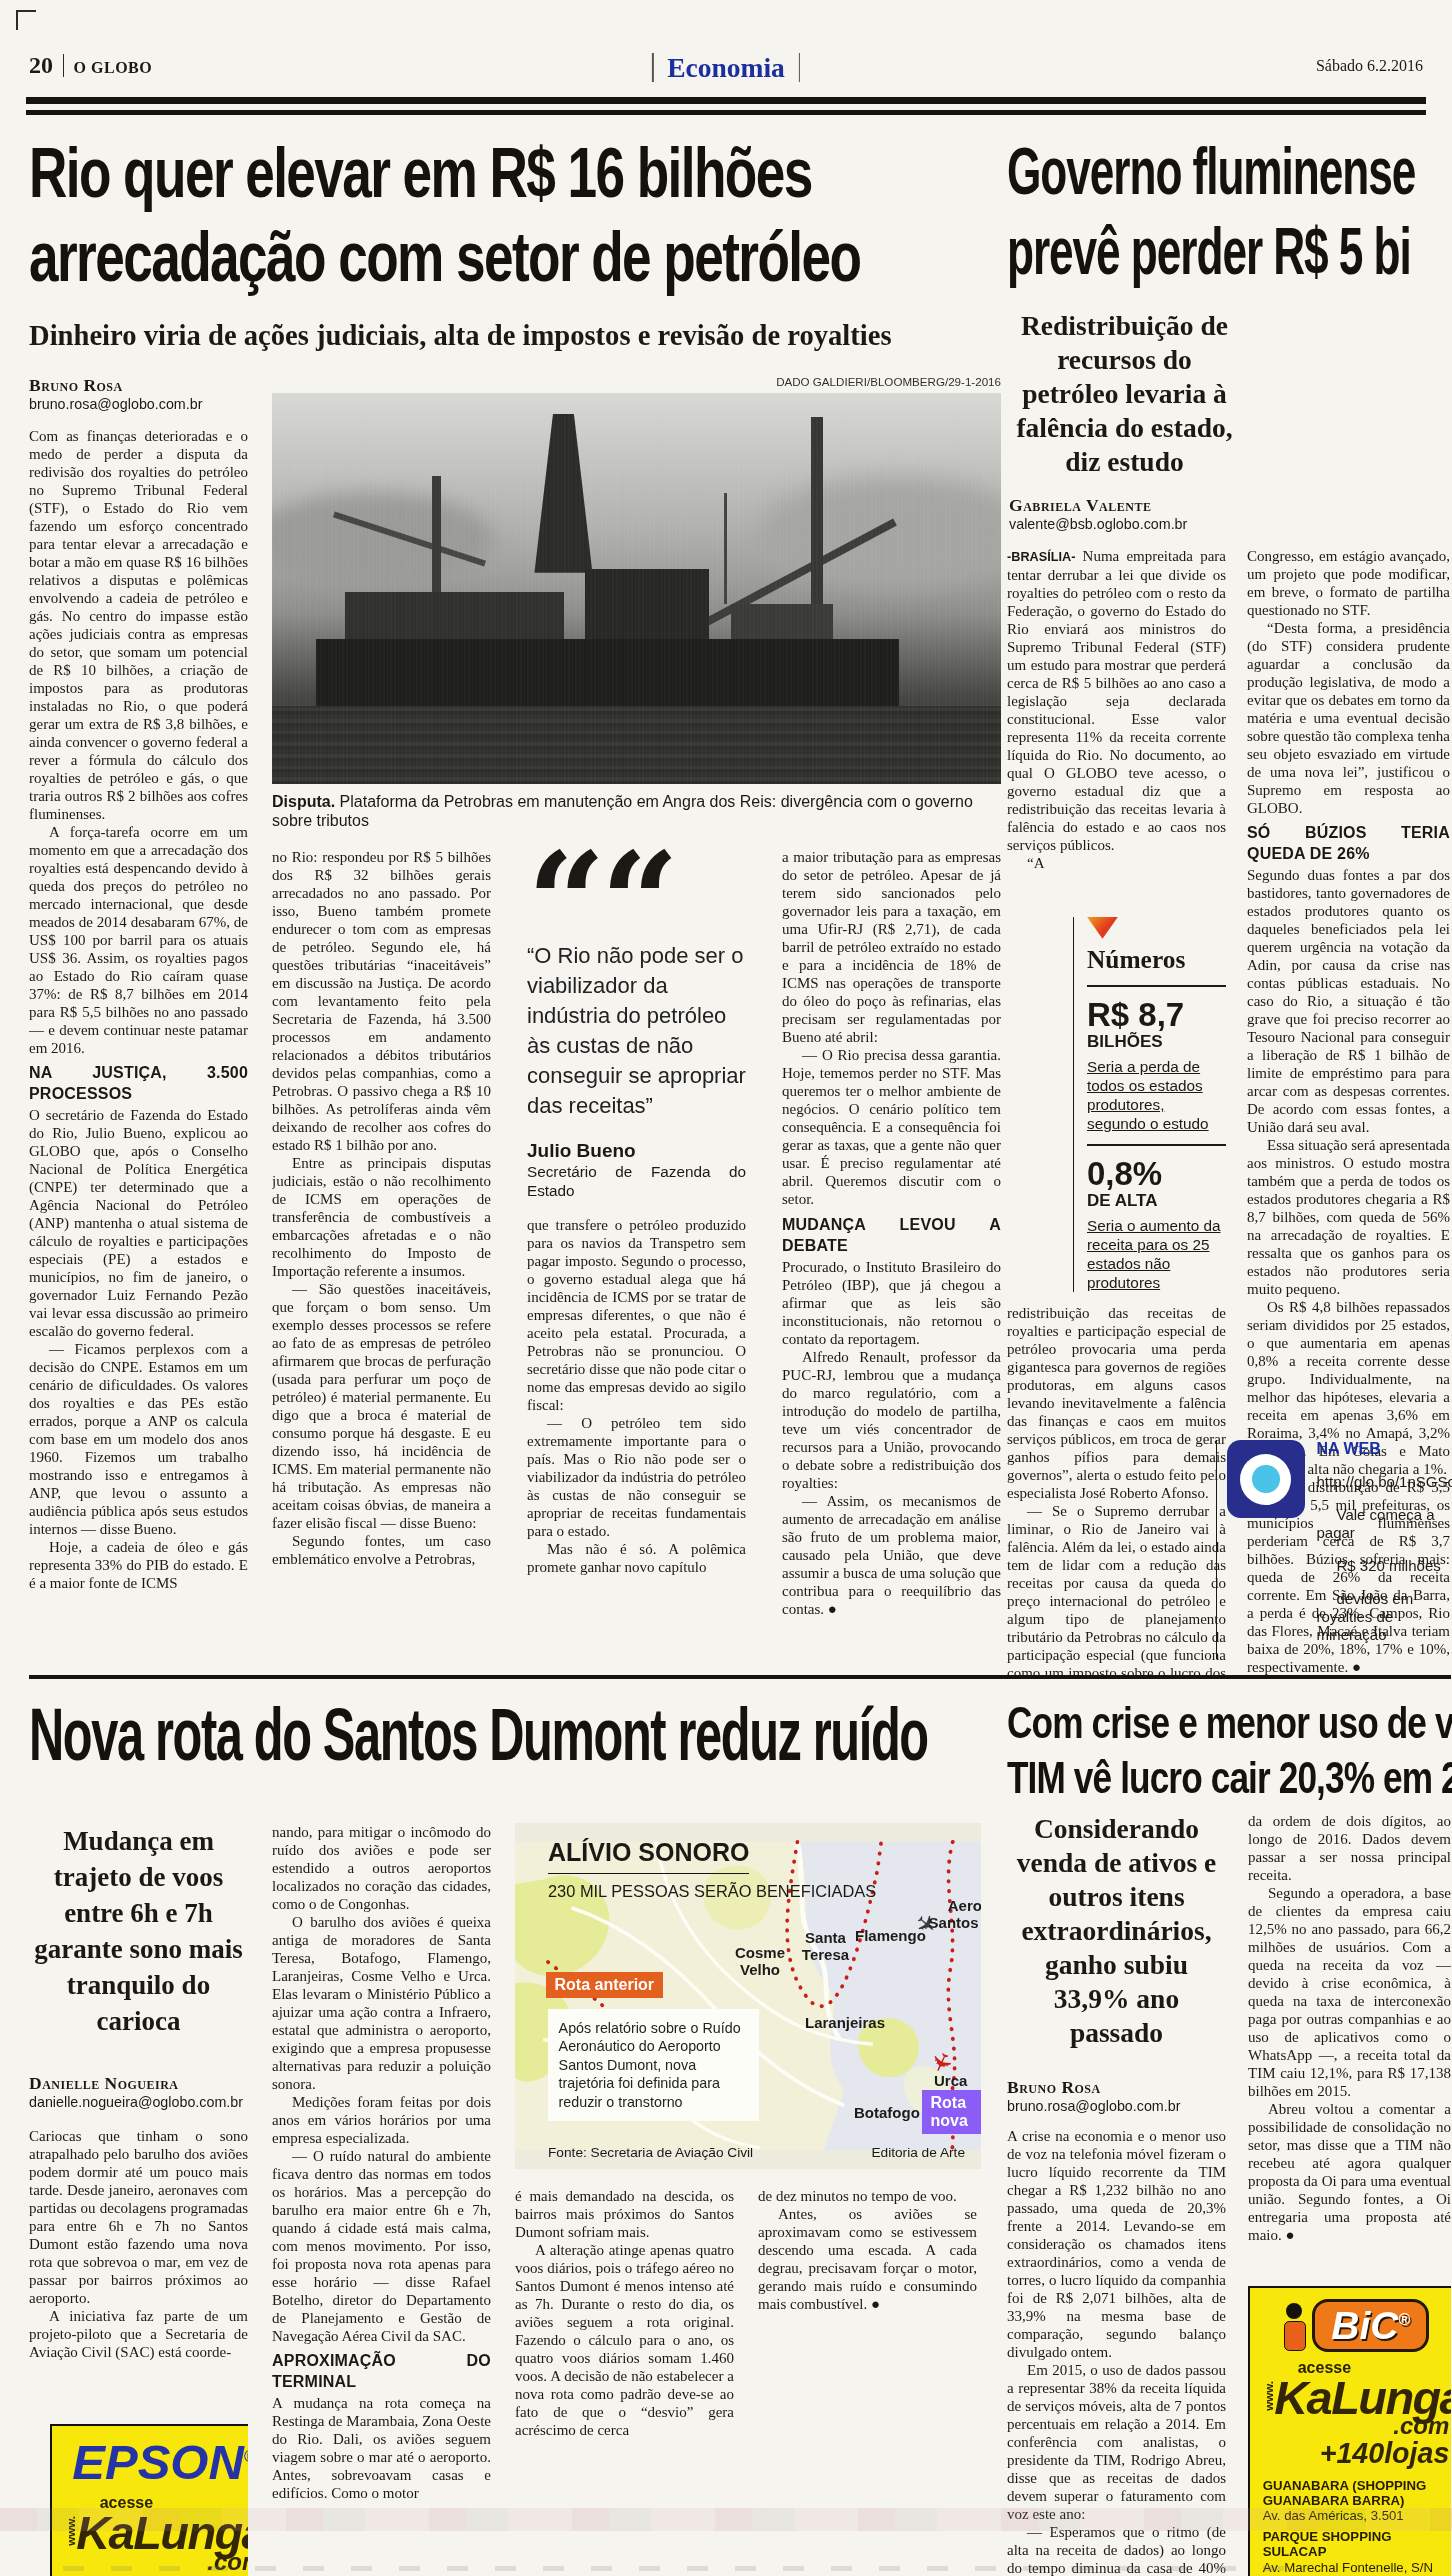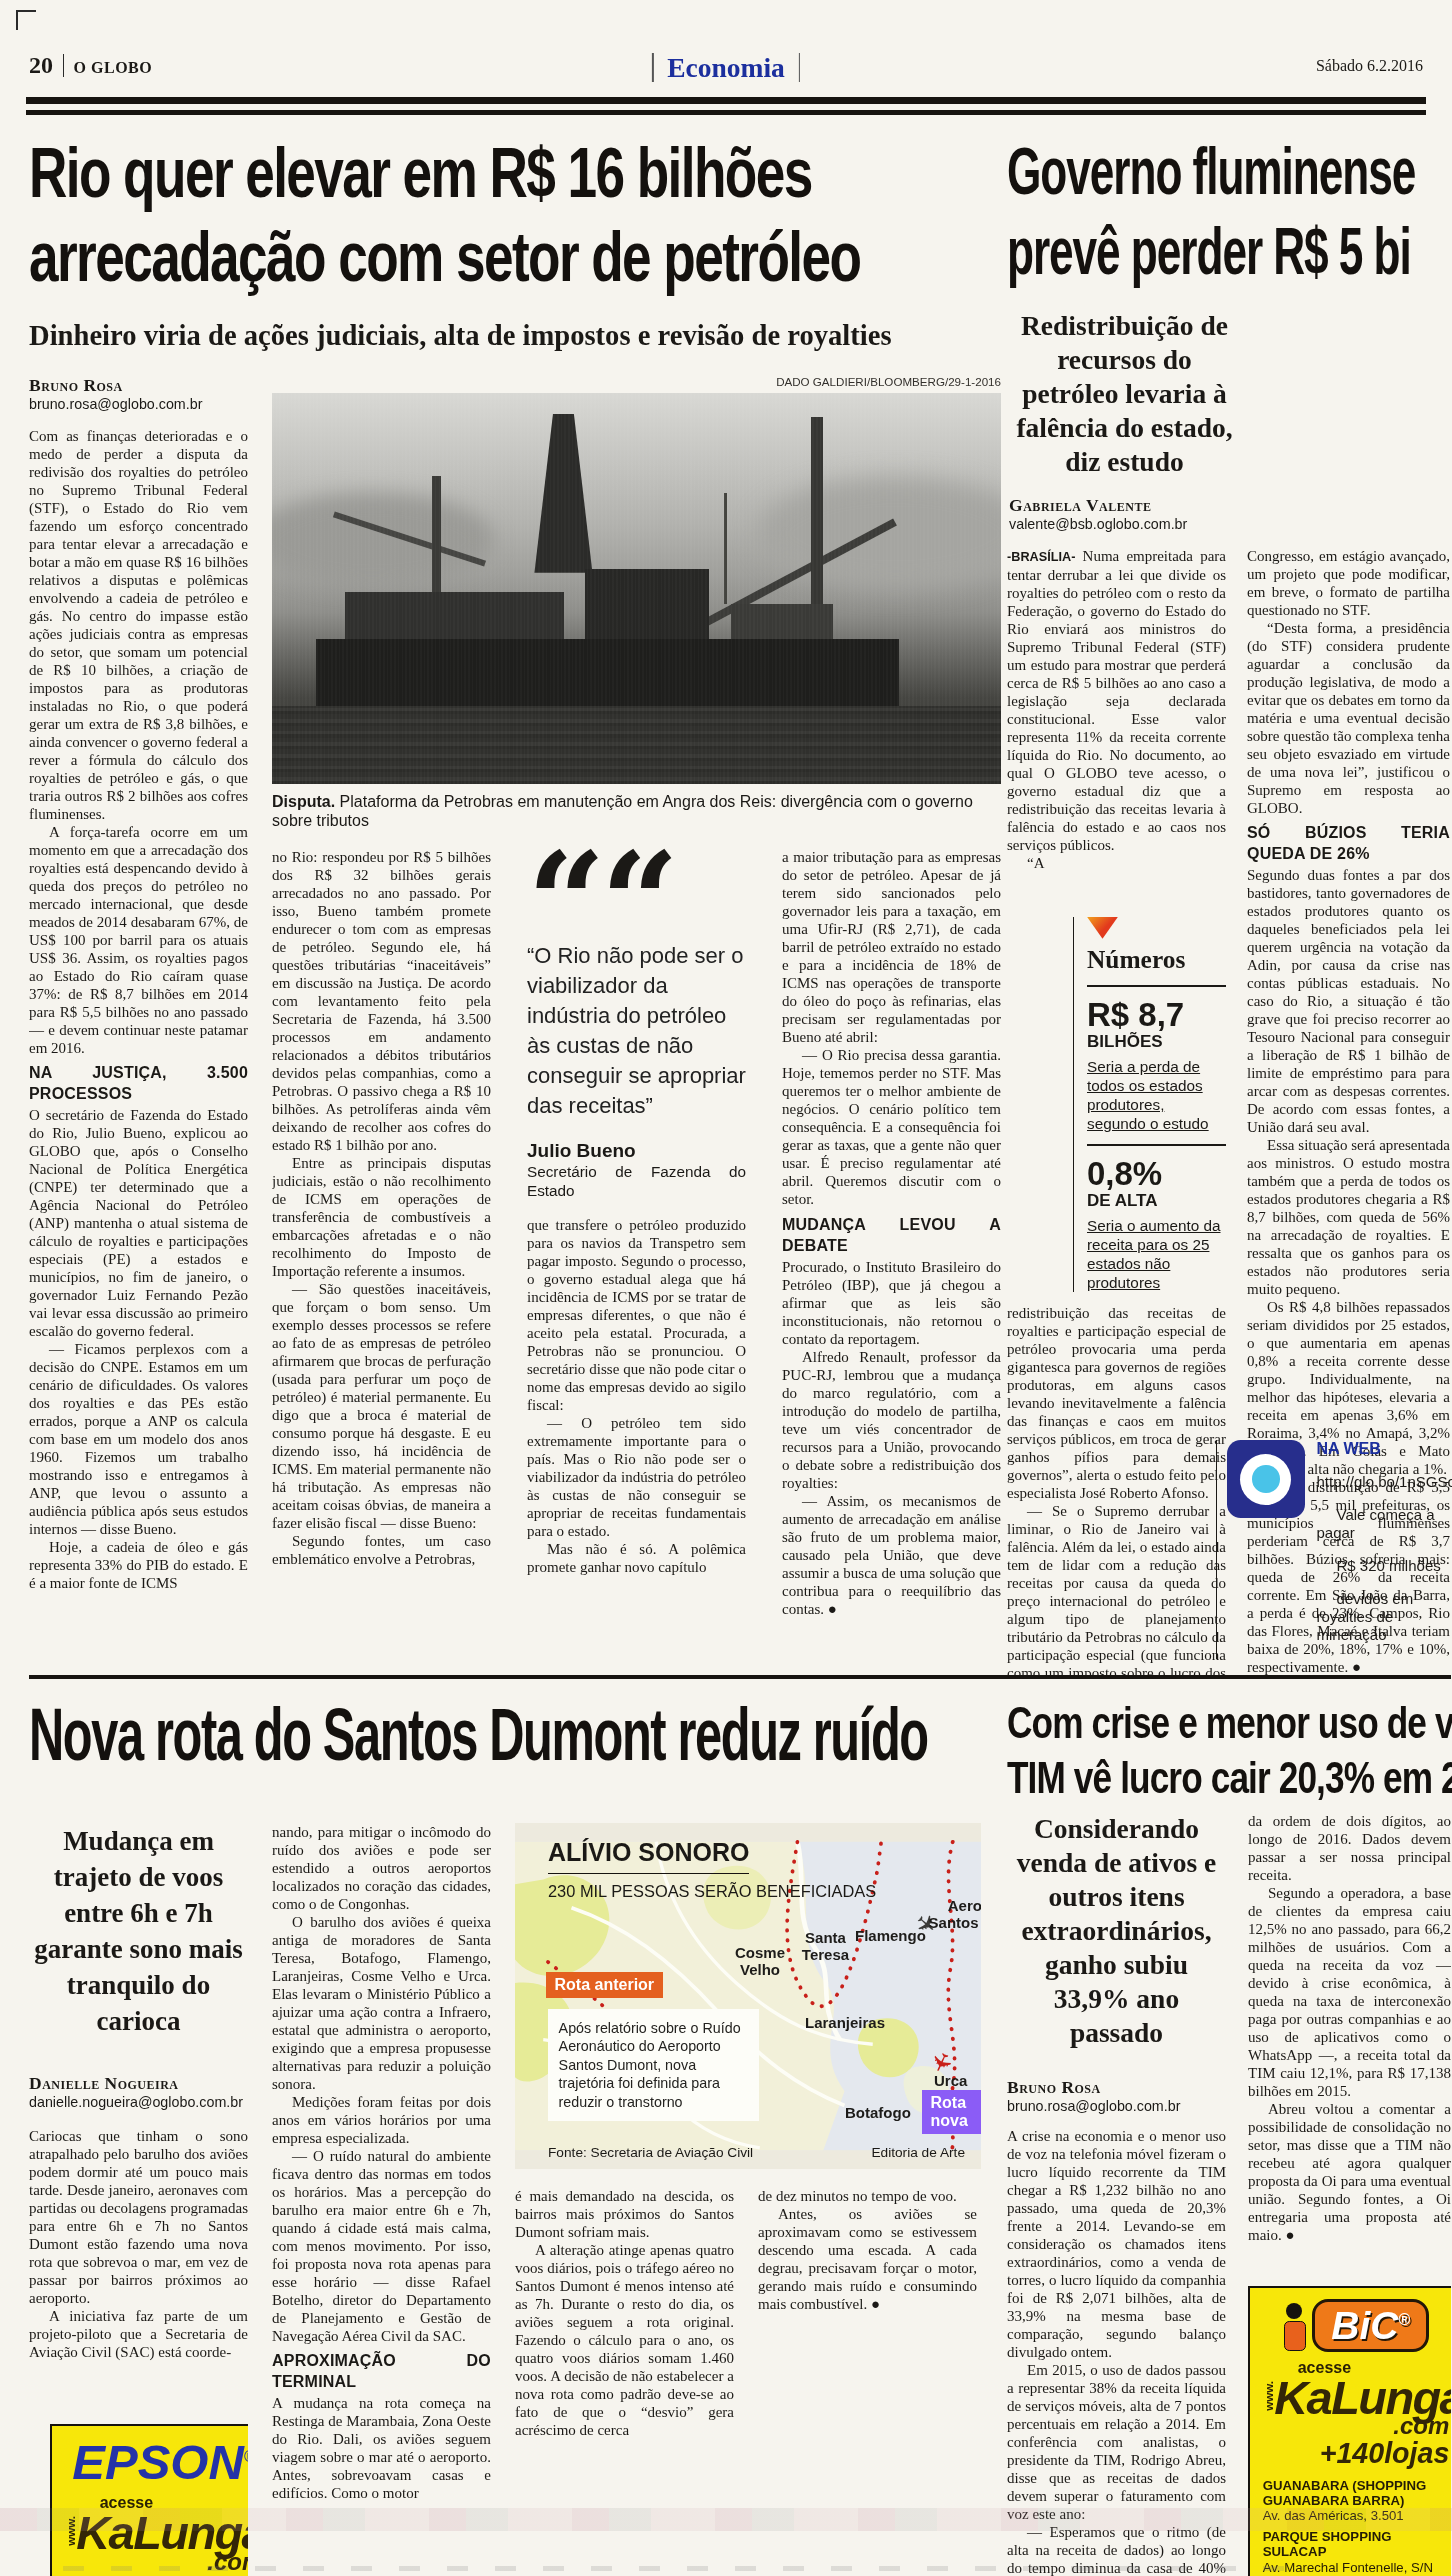--- a/index.html
+++ b/index.html
@@ -397,21 +397,21 @@
           <div class="map-title">ALÍVIO SONORO</div>
           <div class="map-subtitle">230 MIL PESSOAS SERÃO BENEFICIADAS</div>
           <div class="map-label" style="left:370px;top:74px;width:122px;text-align:center;margin-left:38px;">
             <div>Aeroporto</div>
             <div>Santos Dumont</div>
           </div>
           <div class="map-label" style="left:280px;top:106px;width:61px;text-align:center;">Santa Teresa</div>
           <div class="map-label" style="left:212px;top:121px;width:66px;text-align:center;">Cosme Velho</div>
           <div class="map-label" style="left:290px;top:191px;">Laranjeiras</div>
           <div class="map-label" style="left:340px;top:104px;">Flamengo</div>
-          <div class="map-label" style="left:330px;top:281px;">Botafogo</div>
+          <div class="map-label" style="left:339px;top:281px;">Botafogo</div>
           <div class="map-label" style="left:419px;top:249px;">Urca</div>
           <div class="map-badge badge-orange" style="left:31px;top:149px;">Rota anterior</div>
           <div class="map-badge badge-red" style="left:407px;top:267px;">Rota nova</div>
           <div class="map-note">Após relatório sobre o Ruído Aeronáutico do Aeroporto Santos Dumont, nova trajetória foi definida para reduzir o transtorno</div>
           <div class="map-src">Fonte: Secretaria de Aviação Civil</div>
           <div class="map-credit">Editoria de Arte</div>
         </div>
         <div class="santos-cols">
           <div class="col">
             <div class="paras">

